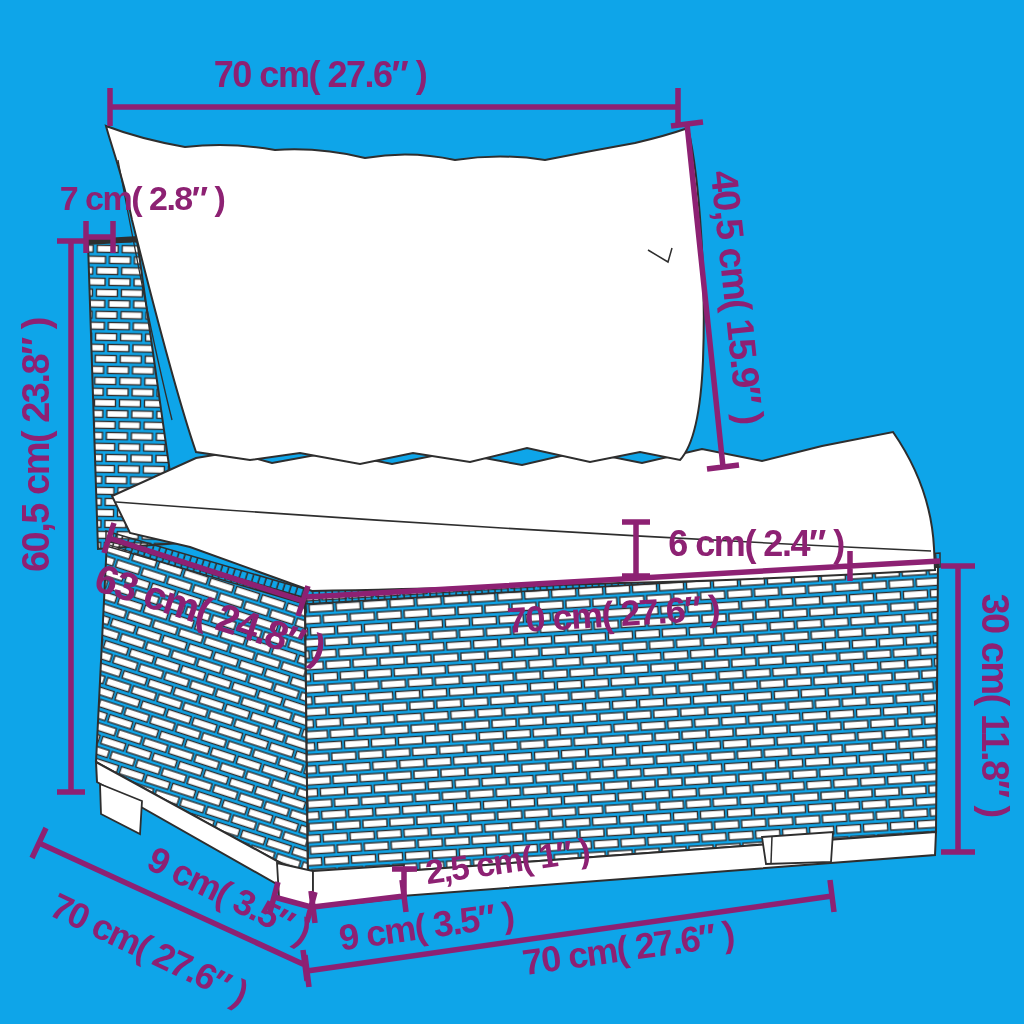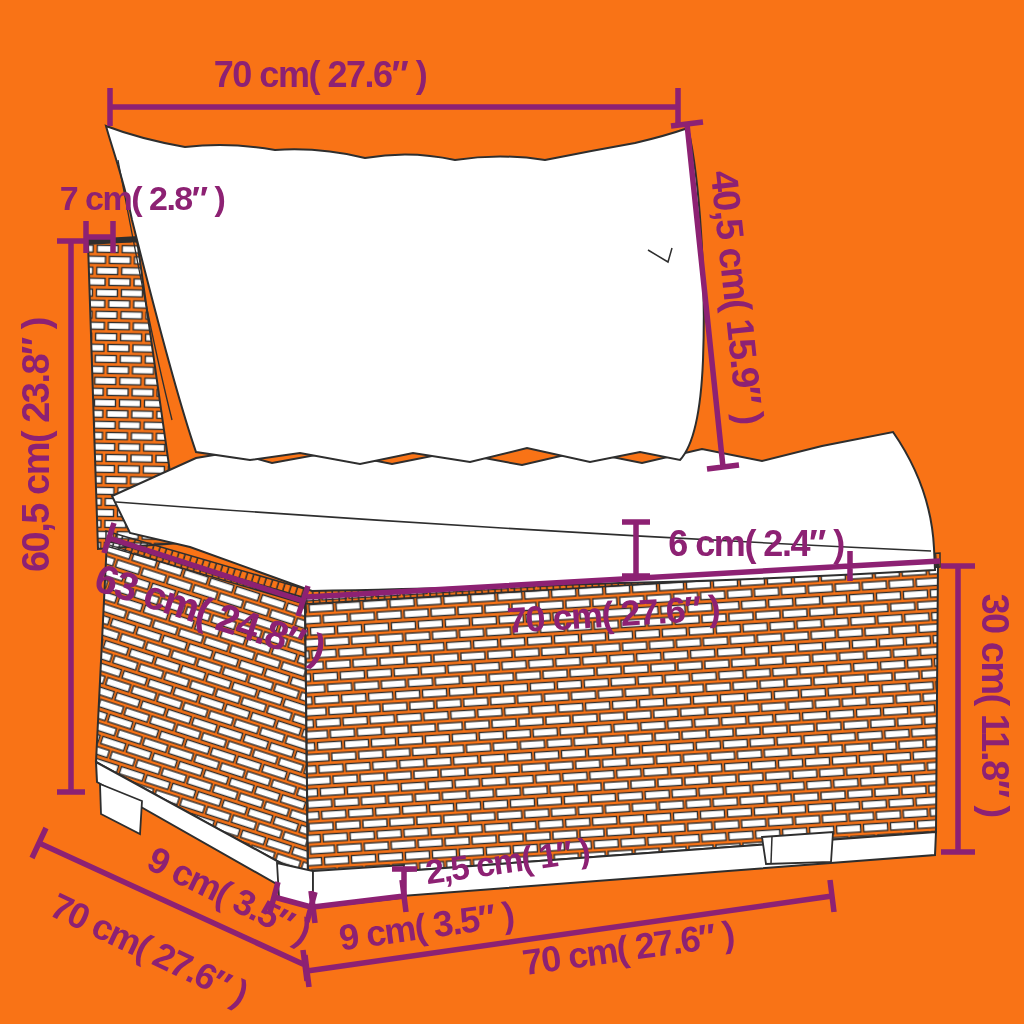--- a/index.html
+++ b/index.html
@@ -1,16 +1,16 @@
 <!DOCTYPE html>
 <html><head>
 <meta charset="utf-8">
 <style>
   html,body{margin:0;padding:0;background:#ffffff;}
-  #canvas{position:relative;width:1024px;height:1024px;background:#f97316;overflow:hidden;}
+  #canvas{position:relative;width:1024px;height:1024px;background:#0ea5e9;overflow:hidden;}
   svg{display:block;}
   .dim-label{
     font-family:"Liberation Sans","DejaVu Sans",sans-serif;
     font-weight:bold;
     letter-spacing:-1.5px;
   }
   .sketch{stroke:#2e2e2e;fill:#ffffff;}
 </style>
 </head>
 <body>

